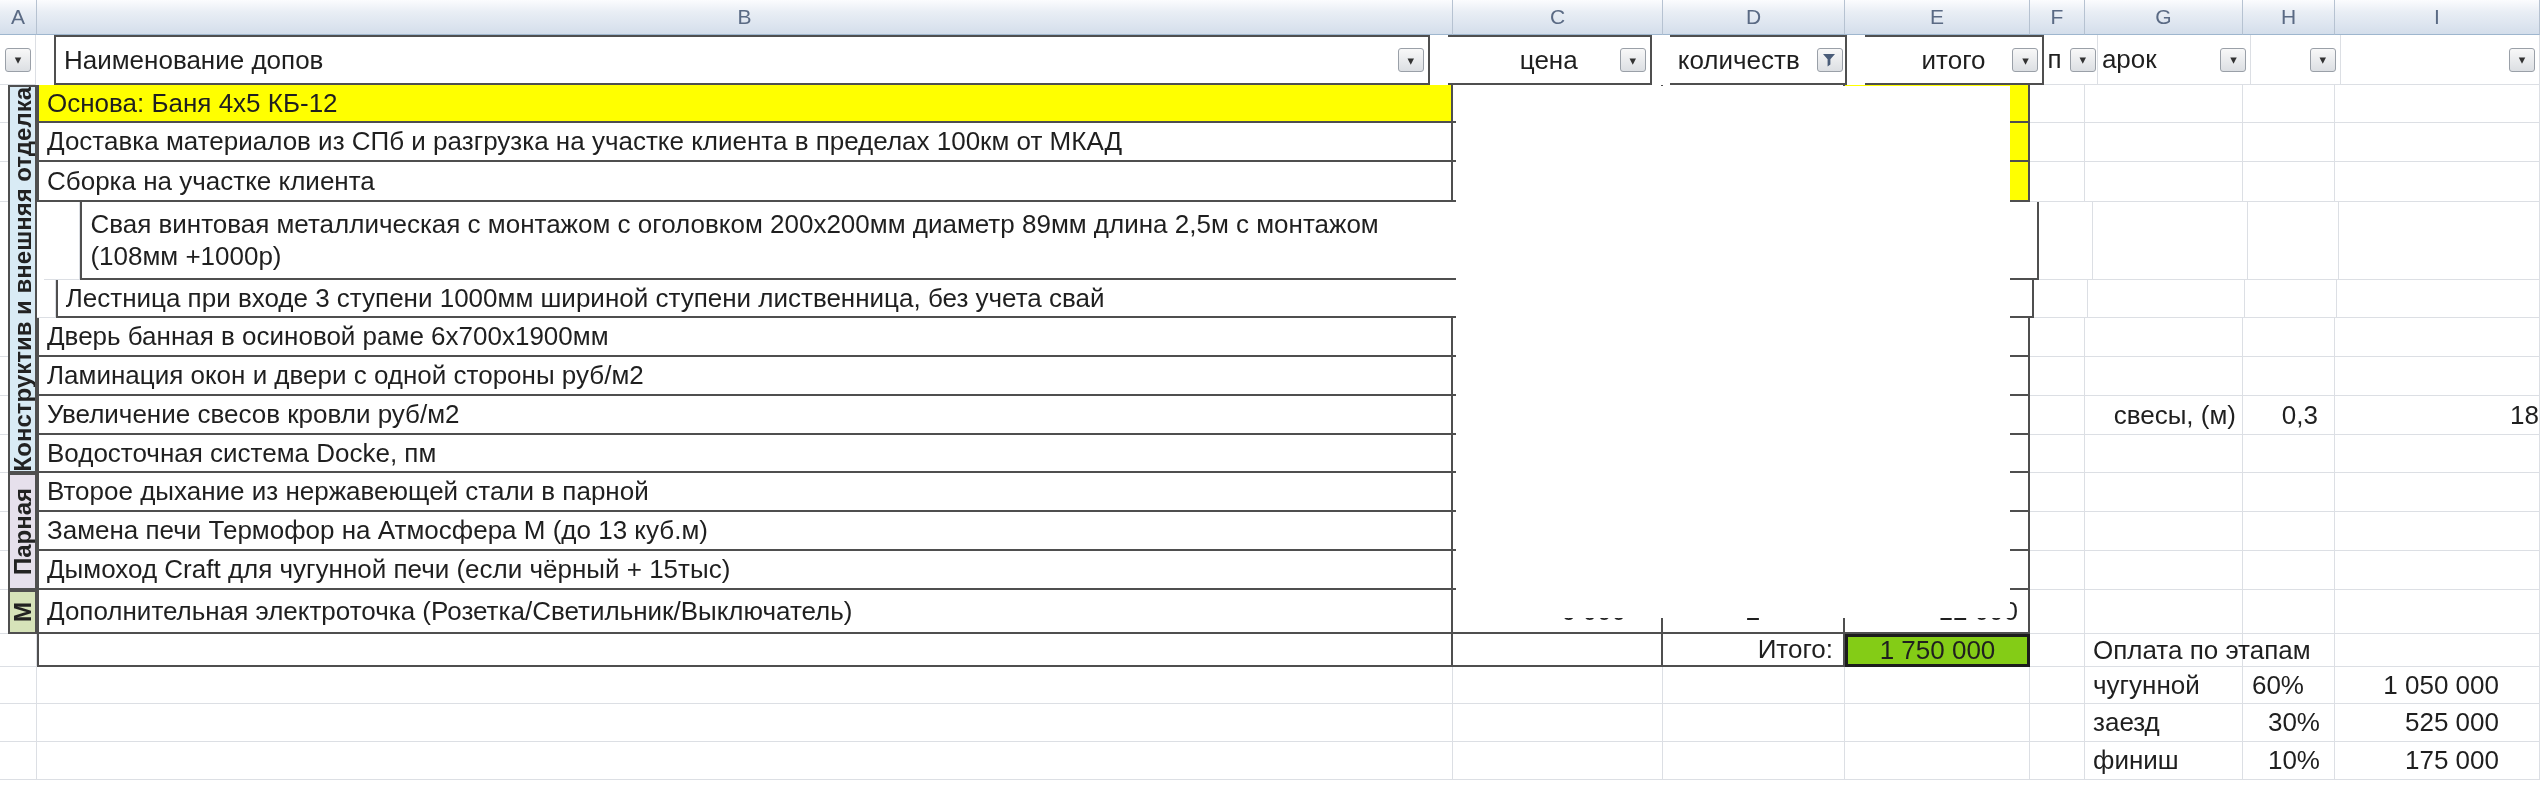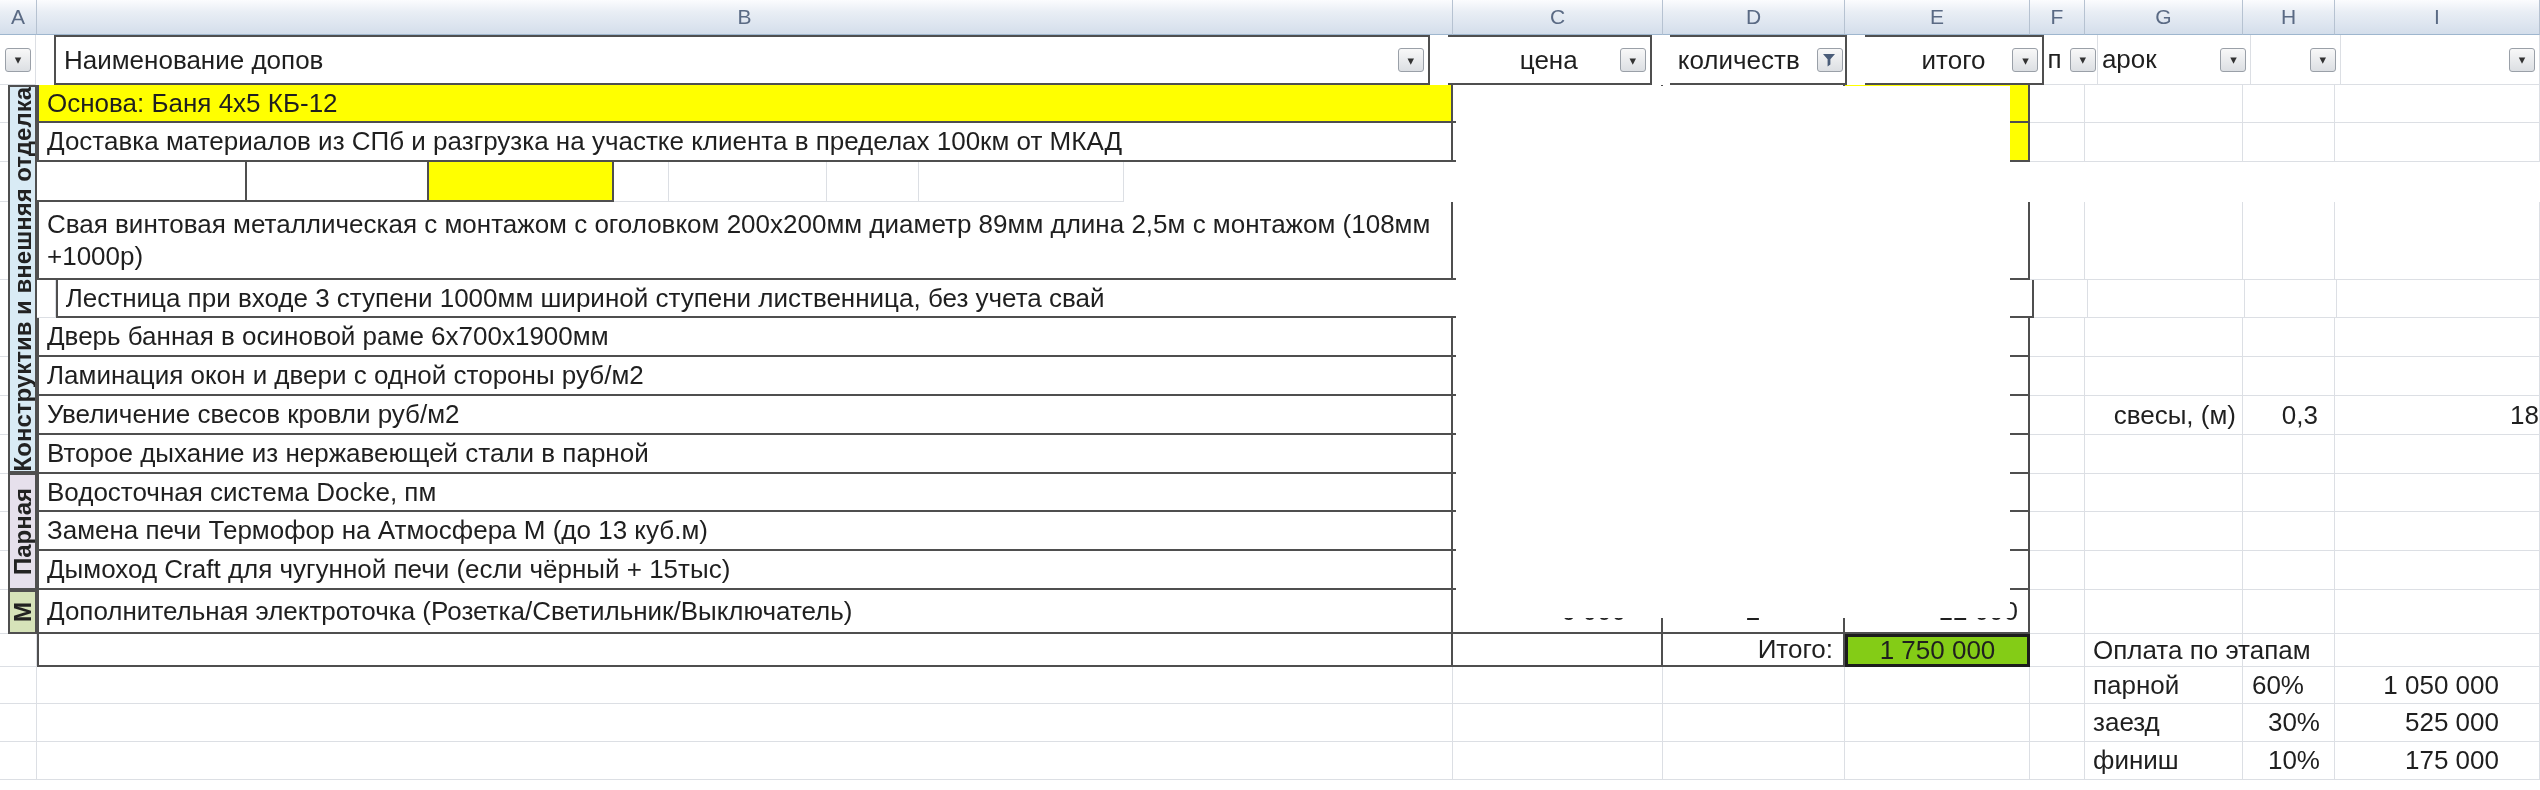--- a/index.html
+++ b/index.html
@@ -141,29 +141,32 @@
         <div class="c wC dk tr"></div>
         <div class="c wD dk tc"></div>
         <div class="c wE dk tr hl"></div>
         <div class="c wF"></div>
         <div class="c wG tr"></div>
         <div class="c wH tr"></div>
         <div class="c wI tr"></div>
       </div>
       <div class="row" style="height: 40px;">
         <div class="c wA"></div>
+        <div class="c wB dk dkl">
+          <span class="itemtxt">Сборка на участке клиента</span>
+        </div>
         <div class="c wC dk tr"></div>
         <div class="c wD dk tc"></div>
         <div class="c wE dk tr hl"></div>
         <div class="c wF"></div>
         <div class="c wG tr"></div>
         <div class="c wH tr"></div>
         <div class="c wI tr"></div>
       </div>
-      <div class="row" style="height: 78px;">
+      <div class="row" style="height: 78px; margin-left: 44px;">
         <div class="c wA"></div>
         <div class="c wB dk dkl">
           <span class="itemtxt">Свая винтовая металлическая с монтажом с оголовком 200х200мм диаметр 89мм длина 2,5м с монтажом (108мм +1000р)</span>
         </div>
         <div class="c wC dk tr"></div>
         <div class="c wD dk tc"></div>
         <div class="c wE dk tr"></div>
         <div class="c wF"></div>
         <div class="c wG tr"></div>
         <div class="c wH tr"></div>
@@ -214,37 +217,37 @@
           <span class="itemtxt">Увеличение свесов кровли руб/м2</span>
         </div>
         <div class="c wC dk tr"></div>
         <div class="c wD dk tc"></div>
         <div class="c wE dk tr"></div>
         <div class="c wF"></div>
         <div class="c wG tr" style="padding-right: 6px;">свесы, (м)</div>
         <div class="c wH tr" style="padding-right: 16px;">0,3</div>
         <div class="c wI tr" style="">18</div>
       </div>
+      <div class="row" style="height: 38px;">
+        <div class="c wA"></div>
+        <div class="c wB dk dkl">
+          <span class="itemtxt">Водосточная система Docke, пм</span>
+        </div>
+        <div class="c wC dk tr"></div>
+        <div class="c wD dk tc"></div>
+        <div class="c wE dk tr"></div>
+        <div class="c wF"></div>
+        <div class="c wG tr"></div>
+        <div class="c wH tr"></div>
+        <div class="c wI tr"></div>
+      </div>
       <div class="row" style="height: 39px;">
         <div class="c wA"></div>
         <div class="c wB dk dkl">
           <span class="itemtxt">Второе дыхание из нержавеющей стали в парной</span>
-        </div>
-        <div class="c wC dk tr"></div>
-        <div class="c wD dk tc"></div>
-        <div class="c wE dk tr"></div>
-        <div class="c wF"></div>
-        <div class="c wG tr"></div>
-        <div class="c wH tr"></div>
-        <div class="c wI tr"></div>
-      </div>
-      <div class="row" style="height: 38px;">
-        <div class="c wA"></div>
-        <div class="c wB dk dkl">
-          <span class="itemtxt">Водосточная система Docke, пм</span>
         </div>
         <div class="c wC dk tr"></div>
         <div class="c wD dk tc"></div>
         <div class="c wE dk tr"></div>
         <div class="c wF"></div>
         <div class="c wG tr"></div>
         <div class="c wH tr"></div>
         <div class="c wI tr"></div>
       </div>
       <div class="row" style="height: 39px;">
@@ -300,21 +303,21 @@
     <div class="c wI"></div>
   </div>
 
   <div class="row" style="height:37px">
     <div class="c wA"></div>
       <div class="c wB"></div>
     <div class="c wC"></div>
       <div class="c wD"></div>
     <div class="c wE"></div>
       <div class="c wF"></div>
-    <div class="c wG pl8">парной</div>
+    <div class="c wG pl8">чугунной</div>
     <div class="c wH tr" style="padding-right:30px">60%</div>
     <div class="c wI tr" style="padding-right:40px">1 050 000</div>
   </div>
   <div class="row" style="height:38px">
     <div class="c wA"></div>
       <div class="c wB"></div>
     <div class="c wC"></div>
       <div class="c wD"></div>
     <div class="c wE"></div>
       <div class="c wF"></div>

